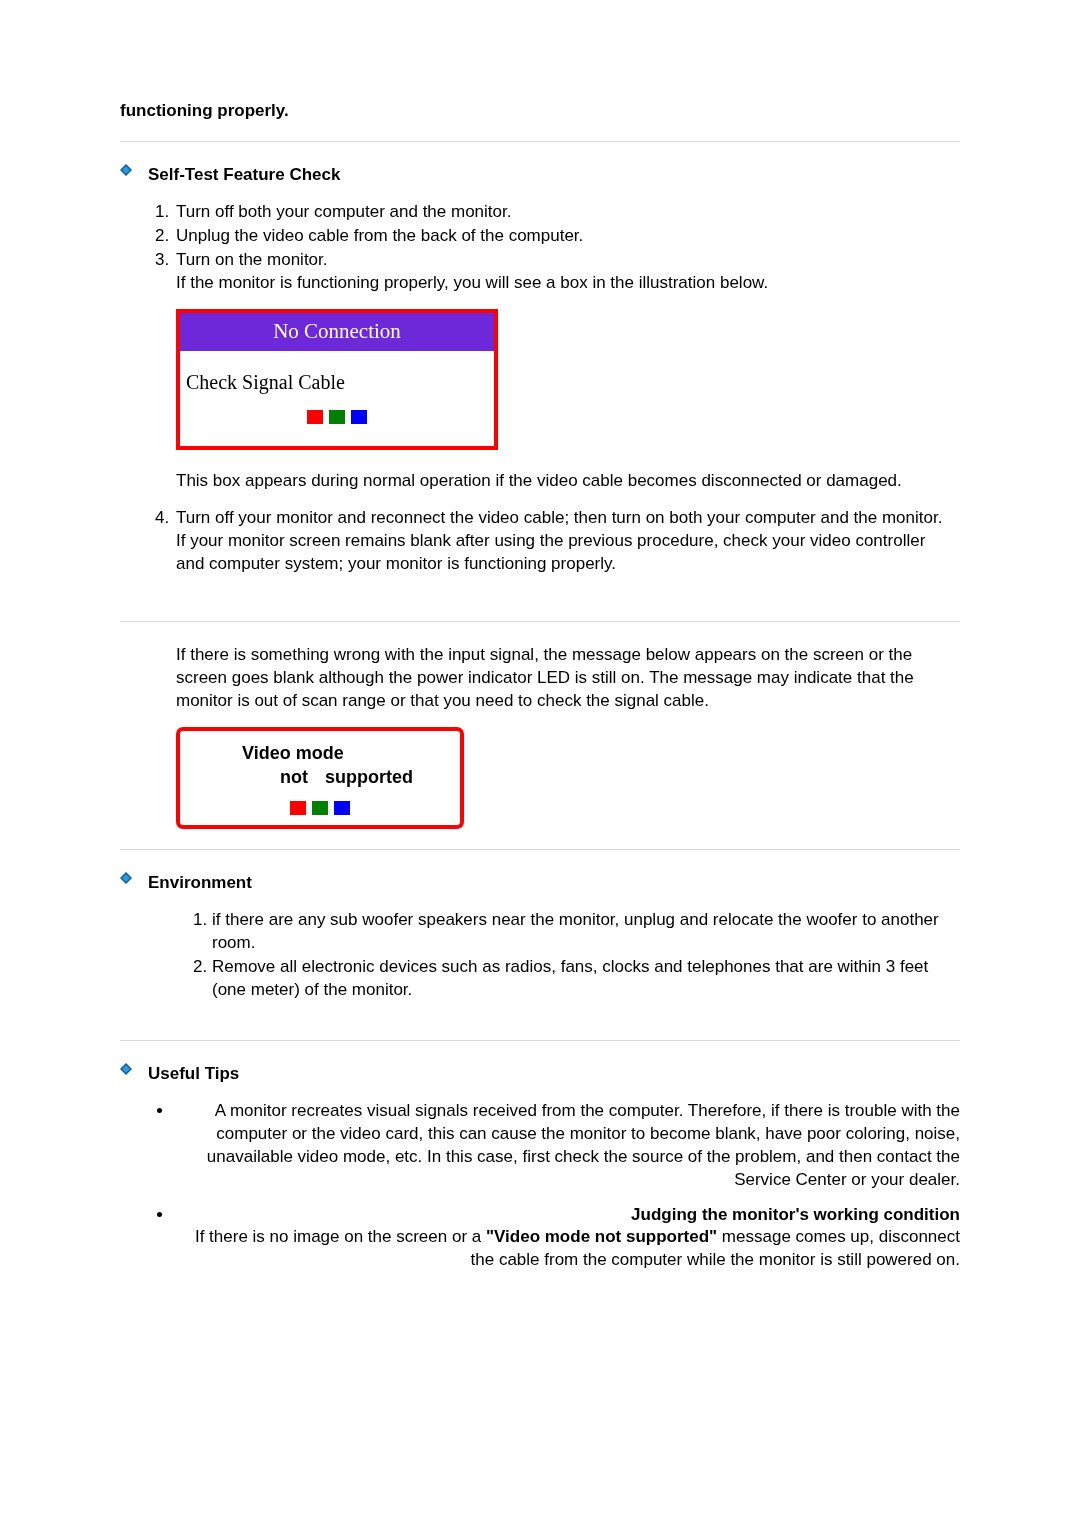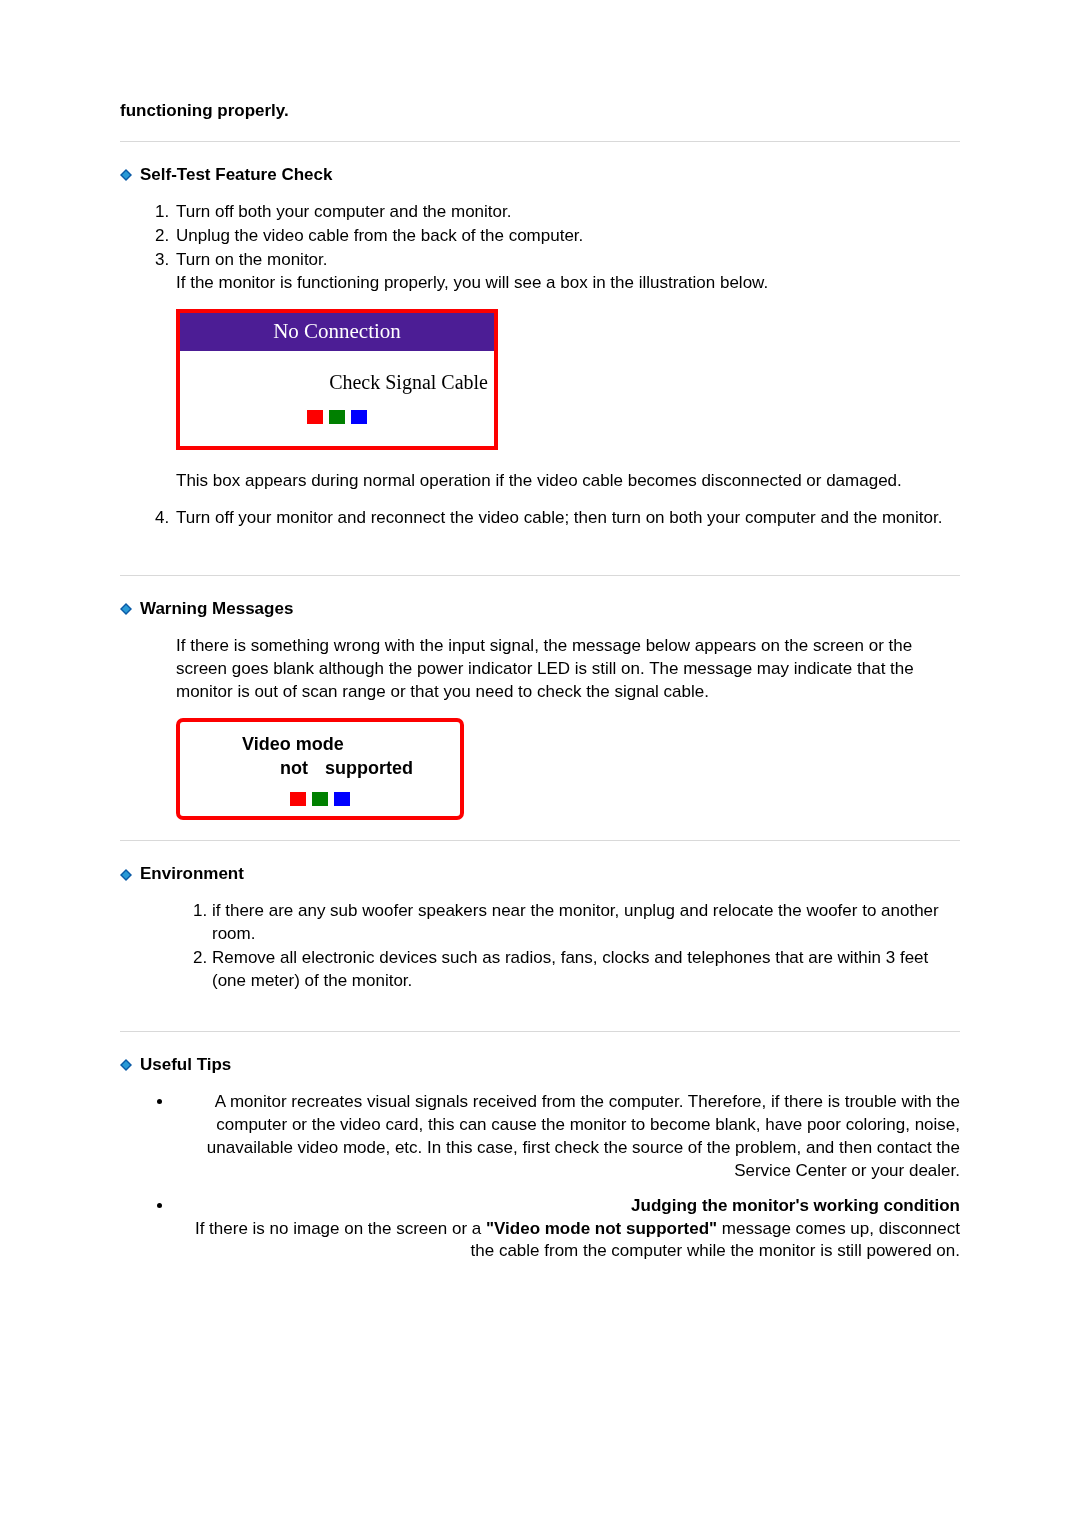--- a/index.html
+++ b/index.html
@@ -20,22 +20,22 @@
     font-weight: bold;
     margin-bottom: 18px;
   }
   hr.sep {
     border: none;
     border-top: 1px solid #d9d9d9;
     margin: 14px 0 22px 0;
   }
   .section-head {
     display: flex;
-    align-items: center;
-    gap: 8px;
+    align-items: flex-start;
+    gap: 16px;
     font-weight: bold;
     margin-top: 6px;
     margin-bottom: 14px;
   }
   .bullet-icon {
     width: 12px;
     height: 12px;
     display: inline-block;
     flex: none;
   }
@@ -53,29 +53,29 @@
     margin-top: 10px;
     margin-bottom: 10px;
   }
   .osd-box {
     width: 314px;
     border: 4px solid #fd0000;
     background: #ffffff;
     margin: 14px 0 20px 0;
   }
   .osd-title {
-    background: #4c1d95;
+    background: #6d28d9;
     color: #ffffff;
     text-align: center;
     font-family: "Times New Roman", Times, serif;
     font-size: 21px;
     padding: 4px 0 6px 0;
   }
   .osd-body {
-    text-align: right;
+    text-align: left;
     padding: 18px 6px 6px 6px;
   }
   .osd-body .line1 {
     font-family: "Times New Roman", Times, serif;
     font-size: 20px;
     color: #000;
     margin-bottom: 10px;
   }
   .rgb-squares {
     display: flex;
@@ -160,35 +160,27 @@
             <span class="sq-g"></span>
             <span class="sq-b"></span>
           </div>
         </div>
       </div>
 
       <div>This box appears during normal operation if the video cable becomes disconnected or damaged.</div>
     </li>
     <li style="margin-top:14px;">
       <span>Turn off your monitor and reconnect the video cable; then turn on both your computer and the monitor.</span><br>
+      <span>If your monitor screen remains blank after using the previous procedure, check your video controller and computer system; your monitor is functioning properly.</span>
     </li>
   </ol>
 
   <div style="height:30px"></div>
   <hr class="sep">
 
-  <div class="section-head">
-    <span class="bullet-icon">
-      <svg viewBox="0 0 12 12">
-          <polygon points="6,0 12,6 6,12 0,6" fill="#0a5aa6"></polygon>
-          <polygon points="6,2 10,6 6,10 2,6" fill="#2a9ad6"></polygon>
-        </svg>
-    </span>
-    <span>Warning Messages</span>
-  </div>
 
   <div class="indent-block">If there is something wrong with the input signal, the message below appears on the screen or the screen goes blank although the power indicator LED is still on. The message may indicate that the monitor is out of scan range or that you need to check the signal cable.</div>
 
   <div class="indent-block">
     <div class="osd-box osd2" style="width:280px;border-radius:7px;">
       <div class="osd2-body">
         <div>Video mode</div>
         <div class="l2">not  supported</div>
       </div>
       <div class="rgb-squares">

